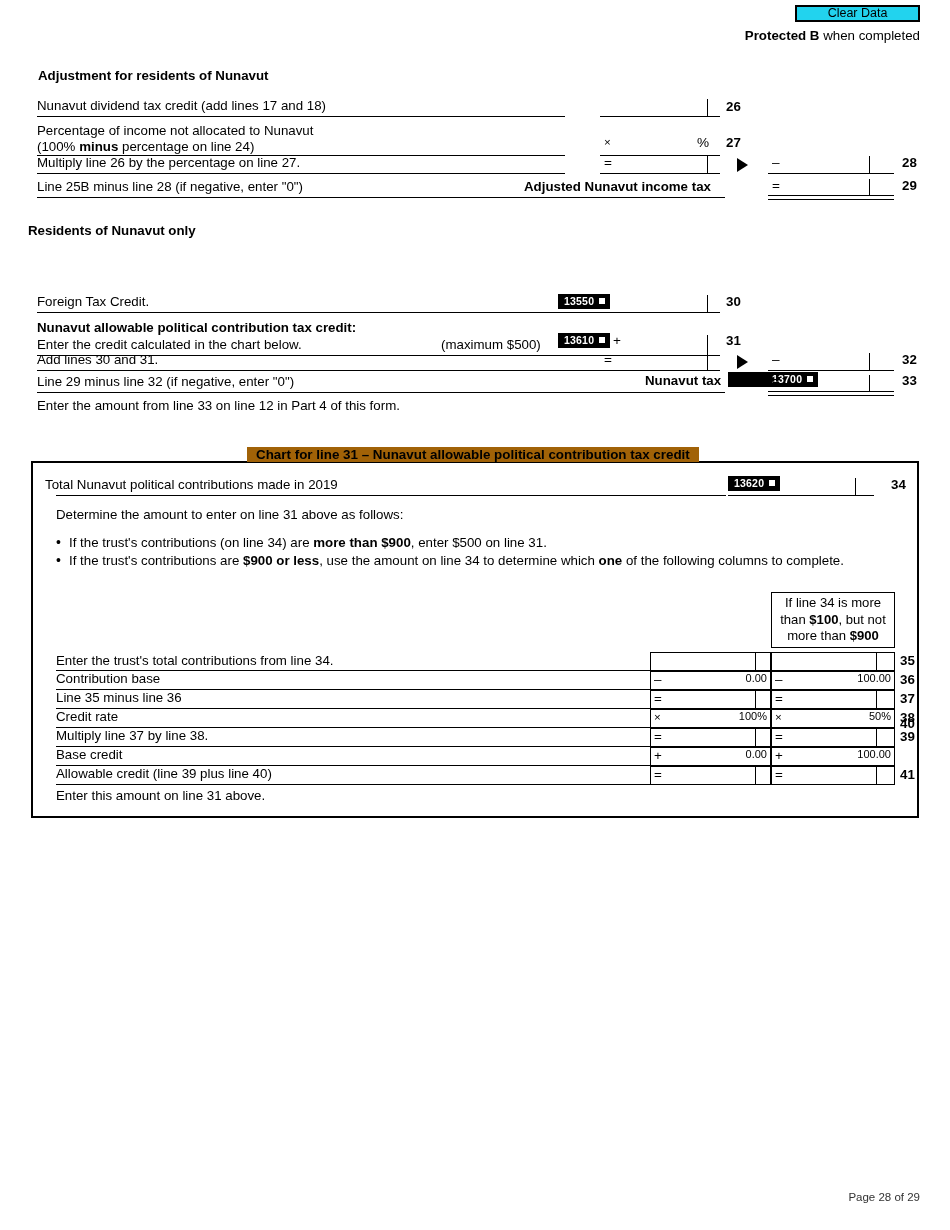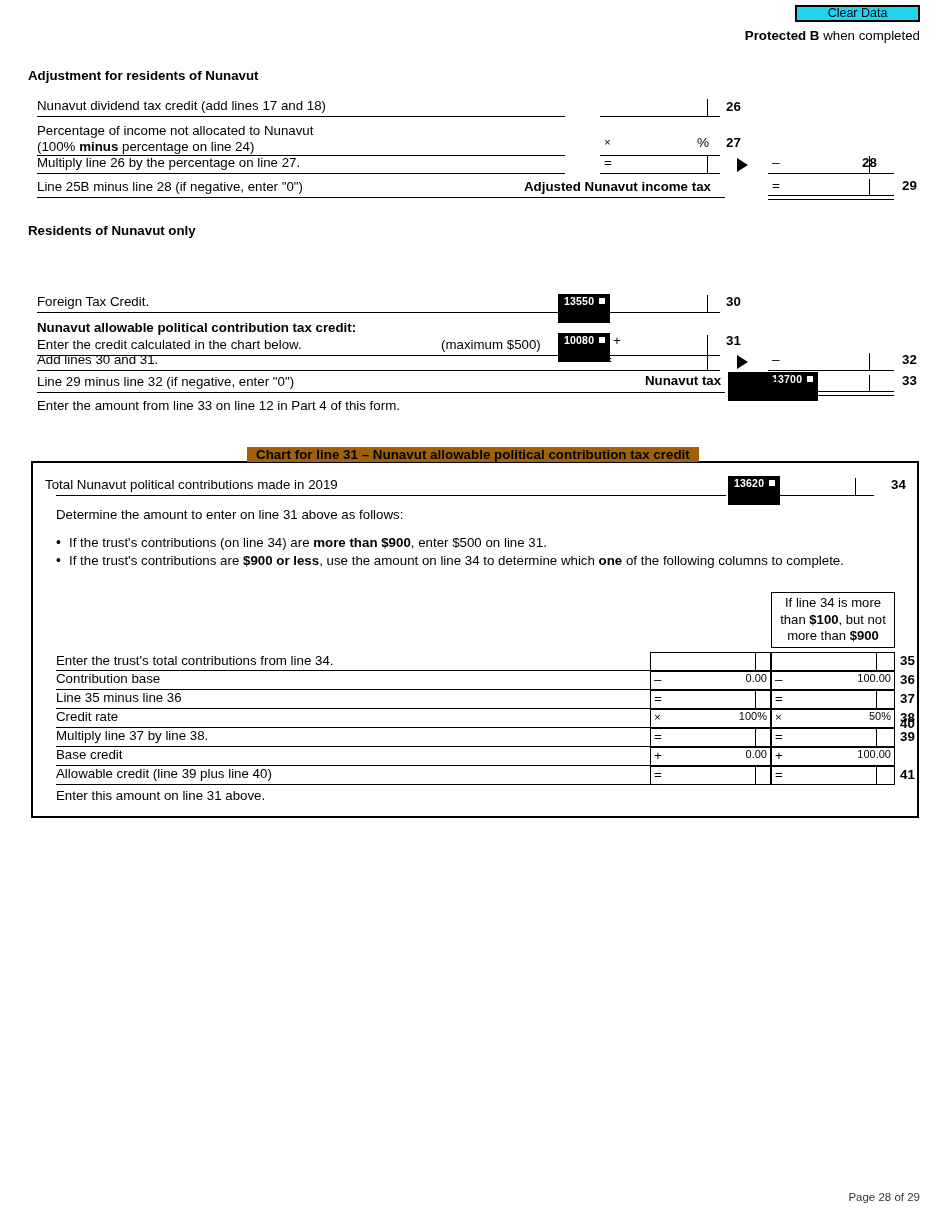--- a/index.html
+++ b/index.html
@@ -57,21 +57,21 @@
     width: 0; height: 0;
     border-left: 11px solid #000;
     border-top: 7px solid transparent;
     border-bottom: 7px solid transparent;
   }
   
   .codebox {
     position: absolute;
     background: #000; color: #fff;
     font-size: 10.5px; font-weight: bold;
-    height: 29px; line-height: 15px;
+    height: 15px; line-height: 15px;
     padding: 0 5px 0 6px;
     letter-spacing: 0.2px;
     white-space: nowrap;
   }
   .codebox .sq {
     display: inline-block;
     width: 6px; height: 6px;
     background: #fff;
     margin-left: 5px;
     vertical-align: 1px;
@@ -137,21 +137,21 @@
 <body>
 
 <div class="page">
 
   <button class="clear-data-btn">Clear Data</button>
 
   <div class="protected-b">
     <b>Protected B</b><span> when completed</span>
   </div>
 
-  <div class="sec-title" style="left:28px; top:68px;">Adjustment for residents of Nunavut</div>
+  <div class="sec-title" style="left:38px; top:68px;">Adjustment for residents of Nunavut</div>
 
   <div class="lbl" style="left:37px; top:98px;">Nunavut dividend tax credit (add lines 17 and 18)</div>
   <div class="rule" style="left:37px; top:116px; width:528px;"></div>
   <div class="rule" style="left:600px; top:116px; width:120px;"></div>
   <div class="vtick" style="left:707px; top:99px; height:18px;"></div>
   <div class="num" style="left:726px; top:99px;">26</div>
 
   <div class="lbl" style="left:37px; top:123px;">Percentage of income not allocated to Nunavut</div>
   <div class="lbl" style="left:37px; top:139px;"><span>(100% </span><b>minus</b><span> percentage on line 24)</span></div>
   <div class="rule" style="left:37px; top:155px; width:528px;"></div>
@@ -163,21 +163,21 @@
   <div class="lbl" style="left:37px; top:155px;">Multiply line 26 by the percentage on line 27.</div>
   <div class="rule" style="left:37px; top:173px; width:528px;"></div>
   <div class="op" style="left:604px; top:155px;">=</div>
   <div class="rule" style="left:600px; top:173px; width:120px;"></div>
   <div class="vtick" style="left:707px; top:156px; height:18px;"></div>
 
   <div class="arrow" style="left:737px; top:158px;"></div>
   <div class="op" style="left:772px; top:155px;">–</div>
   <div class="rule" style="left:768px; top:173px; width:126px;"></div>
   <div class="vtick" style="left:869px; top:156px; height:18px;"></div>
-  <div class="num" style="left:862px; top:155px;">28</div>
+  <div class="num" style="left:902px; top:155px;">28</div>
 
   <div class="lbl" style="left:37px; top:179px;">Line 25B minus line 28 (if negative, enter "0")</div>
   <div class="lbl bold" style="left:524px; top:179px;">Adjusted Nunavut income tax</div>
   <div class="rule" style="left:37px; top:197px; width:688px;"></div>
   <div class="op" style="left:772px; top:178px;">=</div>
   <div class="rule" style="left:768px; top:195px; width:126px;"></div>
   <div class="rule" style="left:768px; top:199px; width:126px;"></div>
   <div class="vtick" style="left:869px; top:179px; height:17px;"></div>
   <div class="num" style="left:902px; top:178px;">29</div>
 
@@ -187,21 +187,21 @@
   <div class="rule" style="left:37px; top:312px; width:528px;"></div>
   <div class="codebox" style="left:558px; top:294px;"><span>13550</span><span class="sq"></span></div>
   <div class="rule" style="left:558px; top:312px; width:162px;"></div>
   <div class="vtick" style="left:707px; top:295px; height:18px;"></div>
   <div class="num" style="left:726px; top:294px;">30</div>
 
   <div class="lbl bold" style="left:37px; top:320px;"><span>Nunavut allowable political contribution tax credit</span><span>:</span></div>
   <div class="lbl" style="left:37px; top:337px;">Enter the credit calculated in the chart below.</div>
   <div class="lbl" style="left:441px; top:337px;">(maximum $500)</div>
   <div class="rule" style="left:37px; top:355px; width:528px;"></div>
-  <div class="codebox" style="left:558px; top:333px;"><span>10080</span><span class="sq"></span></div>
+  <div class="codebox" style="left:558px; top:333px;"><span>13610</span><span class="sq"></span></div>
   <div class="op" style="left:613px; top:333px;">+</div>
   <div class="rule" style="left:558px; top:355px; width:162px;"></div>
   <div class="vtick" style="left:707px; top:335px; height:20px;"></div>
   <div class="num" style="left:726px; top:333px;">31</div>
 
   <div class="lbl" style="left:37px; top:352px;">Add lines 30 and 31.</div>
   <div class="rule" style="left:37px; top:370px; width:528px;"></div>
   <div class="op" style="left:604px; top:352px;">=</div>
   <div class="rule" style="left:558px; top:370px; width:162px;"></div>
   <div class="vtick" style="left:707px; top:353px; height:18px;"></div>

